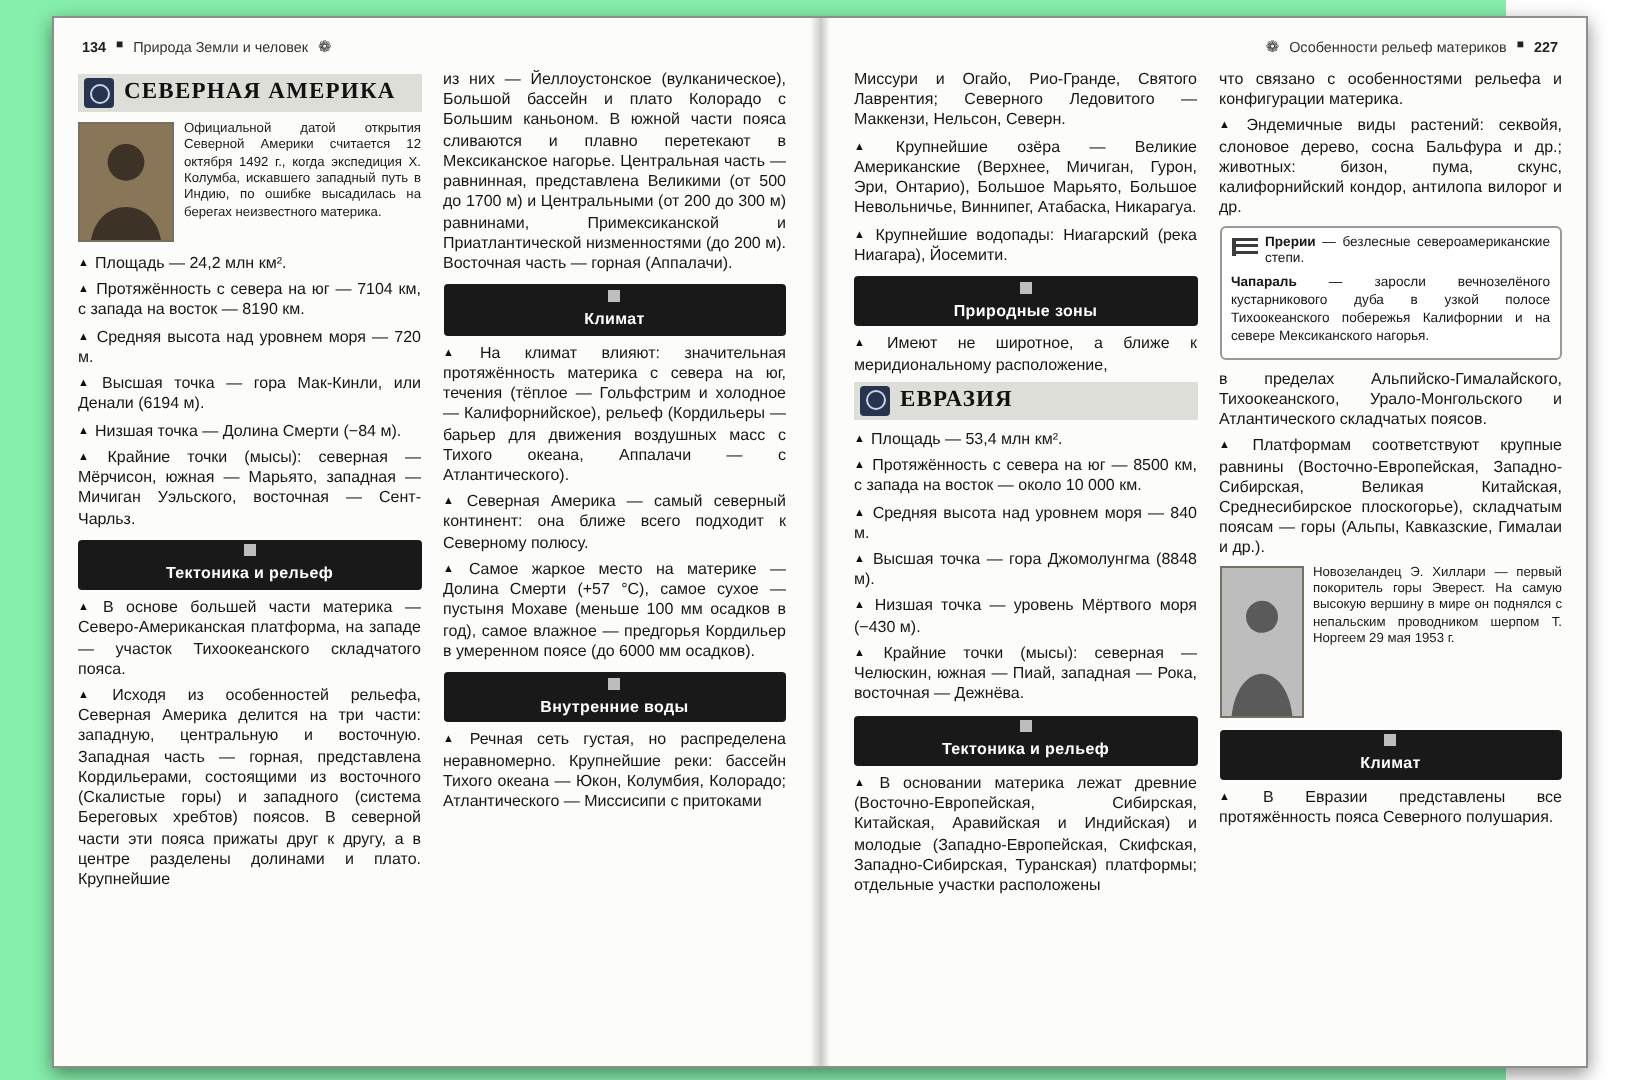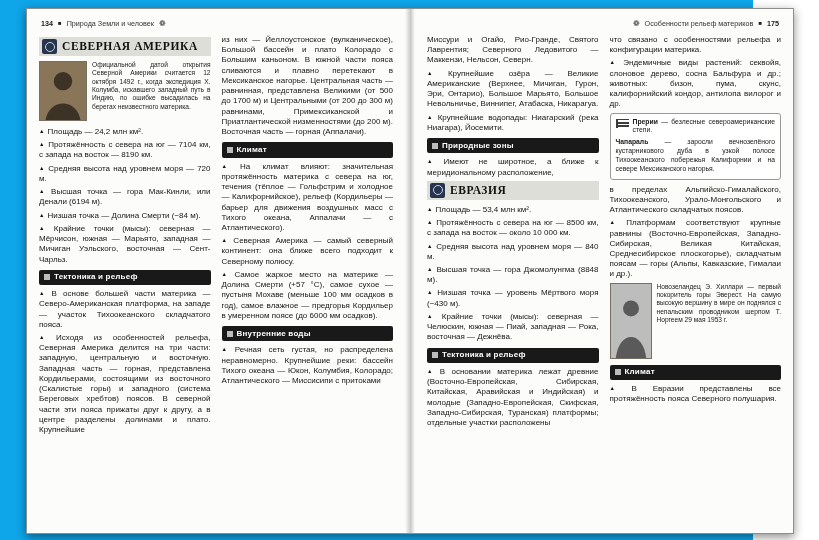--- a/index.html
+++ b/index.html
@@ -1,38 +1,38 @@
 <!DOCTYPE html>
 <html><head>
 <meta charset="utf-8">
 <style>
   html,body{margin:0;padding:0;}
   body{width:819px;height:540px;overflow:hidden;font-family:"Liberation Sans",sans-serif;}
-  .stage{position:relative;width:753px;height:540px;background:#0ea5e9;}
+  .stage{position:relative;width:753px;height:540px;background:#86efac;}
   .book{position:absolute;left:26px;top:8px;width:766px;height:524px;display:flex;
         background:#fcfcfa;border:1px solid #8e8e8c;box-shadow:0 3px 9px rgba(0,0,0,.45);}
   .page{flex:1;display:flex;flex-direction:column;padding:4px 12px 10px;min-width:0;}
   .gutter{flex:0 0 10px;background:linear-gradient(90deg,rgba(0,0,0,0),rgba(0,0,0,.16) 45%,rgba(0,0,0,.2) 55%,rgba(0,0,0,0));}
 
   .pghead{display:flex;align-items:center;gap:5px;font-size:7.2px;color:#333;padding:6px 2px 7px;}
   .pghead.right{justify-content:flex-end;}
   .pgnum{font-weight:bold;color:#222;}
   .hsq{font-size:6px;position:relative;top:-0.5px;color:#222;}
   .hflower{font-size:8px;color:#333;}
 
   .cols{flex:1;display:flex;gap:11px;overflow:hidden;}
   .col{flex:1;min-width:0;font-size:8px;line-height:1.28;color:#161616;text-align:justify;}
 
   .maintitle{display:flex;align-items:flex-end;gap:5px;background:#deded9;padding:2px 3px;margin:2px 0 5px;}
   .mt-icon{flex:0 0 15px;width:15px;height:15px;background:#27344e;border-radius:2px;position:relative;}
   .mt-icon::after{content:"";position:absolute;left:2.5px;top:2.5px;width:8px;height:8px;border-radius:50%;border:1px solid #c8d2e6;}
   .mt-text{font-family:"Liberation Serif",serif;font-weight:bold;font-size:11.5px;letter-spacing:.6px;color:#111;}
 
   .secbar{display:flex;align-items:center;gap:4px;background:#191919;color:#fff;border-radius:2px;
-          padding:2.5px 5px;margin:5px 0 4px;}
+          padding:2.5px 5px;margin:5px 0 4px;flex-direction:column;}
   .sq{flex:0 0 6px;width:6px;height:6px;background:#bdbdbd;}
   .sec-text{font-weight:bold;font-size:8px;letter-spacing:.2px;}
 
   .fact{margin:0 0 3px;}
   .marker{font-size:5.5px;margin-right:3px;position:relative;top:-1px;color:#111;}
   .para{margin:0 0 3px;}
 
   .figure{display:flex;gap:5px;margin:0 0 6px;align-items:flex-start;}
   .portrait{flex:0 0 auto;border:1px solid #776f60;display:block;}
   .portrait svg{display:block;}
@@ -106,21 +106,21 @@
       </div>
     </div>
 
     <div class="gutter"></div>
 
     <div class="page">
       <div class="pghead right">
         <span class="hflower">❁</span>
         <span class="htitle">Особенности  рельеф  материков</span>
         <span class="hsq">■</span>
-        <span class="pgnum">175</span>
+        <span class="pgnum">227</span>
       </div>
       <div class="cols">
         <div class="col">
             <div class="para">Миссури и Огайо, Рио-Гранде, Святого Лаврентия; Северного Ледовитого — Маккензи, Нельсон, Северн.</div>
             <div class="fact"><span class="marker">▲</span><span class="fact-text">Крупнейшие озёра — Великие Американские (Верхнее, Мичиган, Гурон, Эри, Онтарио), Большое Марьято, Большое Невольничье, Виннипег, Атабаска, Никарагуа.</span></div>
             <div class="fact"><span class="marker">▲</span><span class="fact-text">Крупнейшие водопады: Ниагарский (река Ниагара), Йосемити.</span></div>
             <div class="secbar">
               <span class="sq"></span>
               <span class="sec-text">Природные зоны</span>
             </div>

